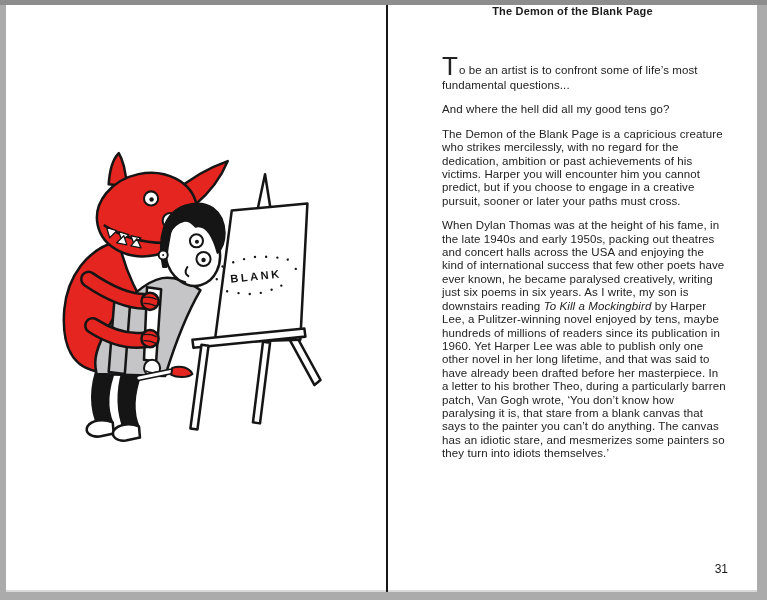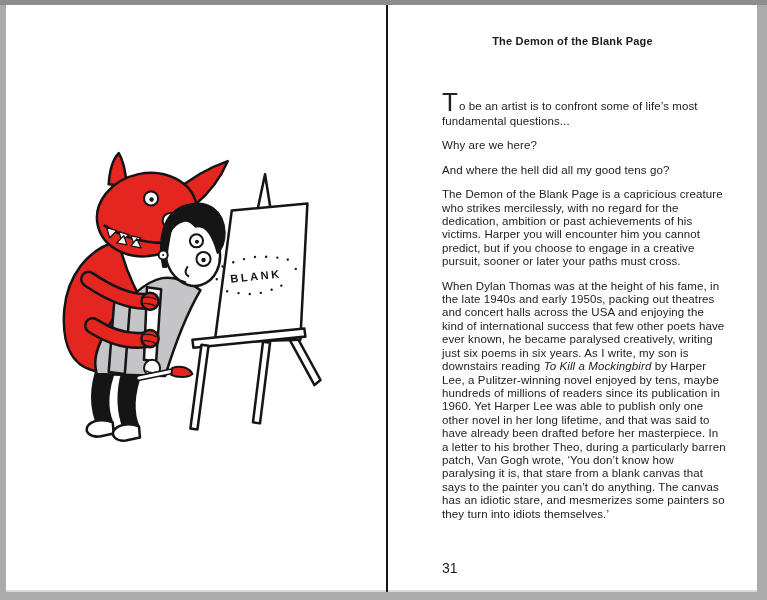--- a/index.html
+++ b/index.html
@@ -13,38 +13,37 @@
   .spread{
     position:absolute;left:6px;top:5px;width:751px;height:587px;
     background:#ffffff;
     box-shadow:inset 0 -2px 0 #d9d9d9;
   }
   .spine{position:absolute;left:380px;top:0;bottom:0;width:2px;background:#161616;}
   .page-left{position:absolute;left:0;top:0;width:380px;height:100%;}
   .page-right{position:absolute;left:382px;right:0;top:0;bottom:0;}
   .illustration{position:absolute;left:52px;top:143px;width:288px;height:348px;}
   .running-head{
-    margin-top:30px;text-align:center;
+    margin-top:0;text-align:center;
     font-size:11px;font-weight:bold;letter-spacing:0.2px;color:#1b1b1b;
   }
   .text-col{
     position:absolute;left:54px;top:48px;width:286px;
     font-size:11.5px;line-height:13.4px;color:#222;
     letter-spacing:0.1px;
-    margin-top:36px;
   }
   .text-col p{margin:0 0 11px 0;}
   .text-col i{font-style:italic;}
   .initial{
     font-size:26px;line-height:1;vertical-align:-1px;
     display:inline-block;margin-right:1px;
   }
   .page-number{
     position:absolute;left:54px;width:286px;bottom:16px;
-    text-align:left;font-size:14px;color:#1b1b1b;
+    text-align:right;font-size:12px;color:#1b1b1b;
   }
   
   .ln{stroke:#151515;stroke-linejoin:round;stroke-linecap:round;}
   .w25{stroke-width:2.5;} .w2{stroke-width:2;} .w13{stroke-width:1.3;}
   .nofill{fill:none;}
 </style>
 </head>
 <body>
 
 <div class="stage">
@@ -137,21 +136,20 @@
           <circle cx="91" cy="189" r="8.5" class="ln w25" fill="#e52520"></circle>
           <path d="M 85,185 q 7,-1 12,2 M 85,191 q 7,0 12,3" class="ln w13 nofill"></path>
         </g>
       </svg>
     </div>
 
     <div class="page-right">
       <div class="running-head">The Demon of the Blank Page</div>
       <div class="text-col">
           <p><span class="initial">T</span><span>o be an artist is to confront some of life’s most fundamental questions...</span></p>
-          <p><span>Why are we here?</span></p>
           <p><span>And where the hell did all my good tens go?</span></p>
           <p><span>The Demon of the Blank Page is a capricious creature who strikes mercilessly, with no regard for the dedication, ambition or past achievements of his victims. Harper you will encounter him you cannot predict, but if you choose to engage in a creative pursuit, sooner or later your paths must cross.</span></p>
           <p><span>When Dylan Thomas was at the height of his fame, in the late 1940s and early 1950s, packing out theatres and concert halls across the USA and enjoying the kind of international success that few other poets have ever known, he became paralysed creatively, writing just six poems in six years. As I write, my son is downstairs reading </span><i>To Kill a Mockingbird</i><span> by Harper Lee, a Pulitzer-winning novel enjoyed by tens, maybe hundreds of millions of readers since its publication in 1960. Yet Harper Lee was able to publish only one other novel in her long lifetime, and that was said to have already been drafted before her masterpiece. In a letter to his brother Theo, during a particularly barren patch, Van Gogh wrote, ‘You don’t know how paralysing it is, that stare from a blank canvas that says to the painter you can’t do anything. The canvas has an idiotic stare, and mesmerizes some painters so they turn into idiots themselves.’</span></p>
         </div>
       <div class="page-number">31</div>
     </div>
   </div>
 </div>
 
 </body></html>

